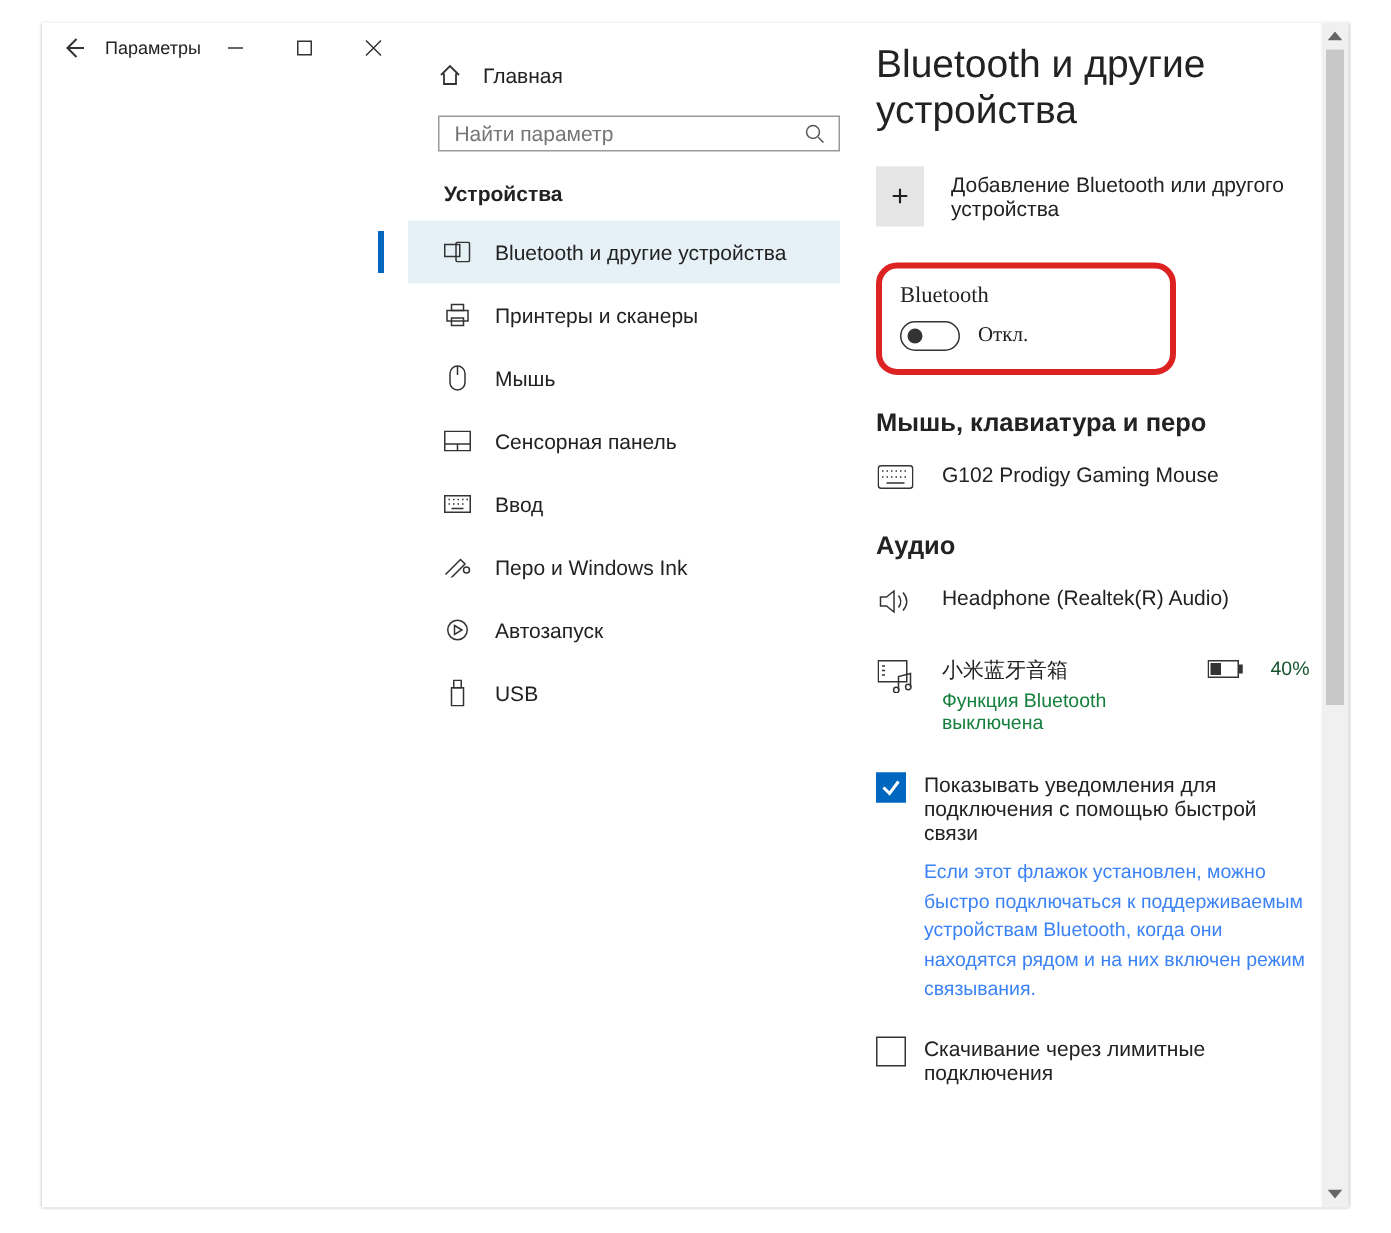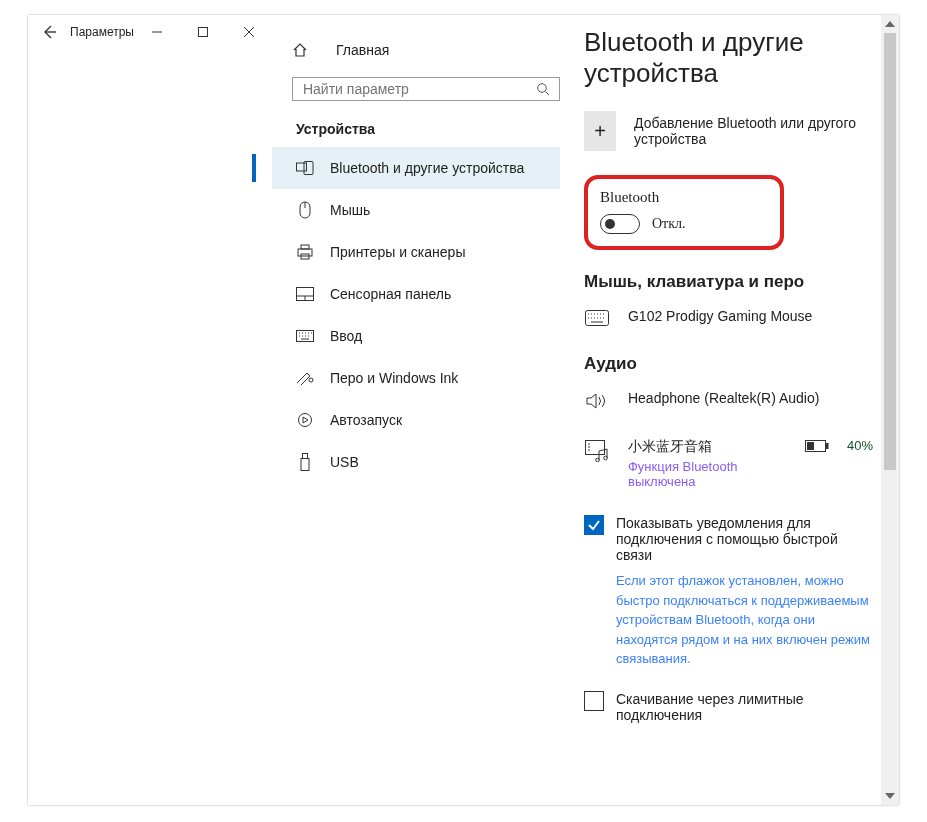--- a/index.html
+++ b/index.html
@@ -49,21 +49,21 @@
   
   .body { flex: 1; display: flex; min-height: 0; }
   .sidebar {
     width: 310px;
     padding: 18px 0 0 20px;
     flex-shrink: 0;
   }
   .home-row {
     display: flex; align-items: center;
     height: 34px;
-    gap: 28px;
+    gap: 14px;
     cursor: pointer;
     margin-bottom: 10px;
   }
   .search-box {
     width: 268px; height: 24px;
     border: 1px solid #999;
     display: flex; align-items: center;
     padding: 0 8px;
     justify-content: space-between;
     margin-bottom: 20px;
@@ -138,21 +138,21 @@
   }
   .subhead { font-weight: 600; font-size: 17px; margin: 0 0 14px 0; }
   .device-row {
     display: flex; align-items: flex-start;
     gap: 18px;
     margin-bottom: 24px;
     padding: 2px 0;
   }
   .device-row .icn { width: 26px; display:flex; justify-content:center; padding-top:2px; }
   .device-row .txt { flex: 1; }
-  .device-sub { color: #8b5cf6; font-size: 13px; margin-top: 3px; }
+  .device-sub { color: #15803d; font-size: 13px; margin-top: 3px; }
   .battery { display:flex; align-items:center; gap:18px; font-size:13px; color:#14532d; }
   .checkbox-row { display:flex; gap:12px; margin-top:0; }
   .cb {
     width:20px; height:20px;
     border:1px solid #0067c0;
     background:#0067c0;
     display:flex; justify-content:center; align-items:center;
     color:#fff; flex-shrink:0; cursor:pointer;
   }
   .cb.empty { background:#fff; border-color:#333; }
@@ -221,36 +221,36 @@
         <span class="icn">
             <svg width="18" height="14" viewBox="0 0 18 14">
               <rect x="0.5" y="2" width="10" height="8" stroke="#333" fill="none"></rect>
               <rect x="8" y="0.5" width="9" height="13" rx="1" stroke="#333" fill="none"></rect>
             </svg>
           </span>
         <span>Bluetooth и другие устройства</span>
       </div>
       <div class="nav-item">
         <span class="icn">
-            <svg width="12" height="18" viewBox="0 0 12 18">
-              <rect x="1" y="1" width="10" height="16" rx="5" stroke="#333" fill="none"></rect>
-              <path d="M6 1 V7" stroke="#333"></path>
-            </svg>
-          </span>
-        <span>Мышь</span>
-      </div>
-      <div class="nav-item">
-        <span class="icn">
             <svg width="16" height="16" viewBox="0 0 16 16">
               <rect x="4" y="1" width="8" height="4" stroke="#333" fill="none"></rect>
               <rect x="1" y="5" width="14" height="7" stroke="#333" fill="none"></rect>
               <rect x="4" y="10" width="8" height="5" stroke="#333" fill="none"></rect>
             </svg>
           </span>
         <span>Принтеры и сканеры</span>
+      </div>
+      <div class="nav-item">
+        <span class="icn">
+            <svg width="12" height="18" viewBox="0 0 12 18">
+              <rect x="1" y="1" width="10" height="16" rx="5" stroke="#333" fill="none"></rect>
+              <path d="M6 1 V7" stroke="#333"></path>
+            </svg>
+          </span>
+        <span>Мышь</span>
       </div>
       <div class="nav-item">
         <span class="icn">
             <svg width="18" height="14" viewBox="0 0 18 14">
               <rect x="0.5" y="0.5" width="17" height="13" stroke="#333" fill="none"></rect>
               <path d="M0.5 9 H17.5 M9 9 V13.5" stroke="#333"></path>
             </svg>
           </span>
         <span>Сенсорная панель</span>
       </div>

